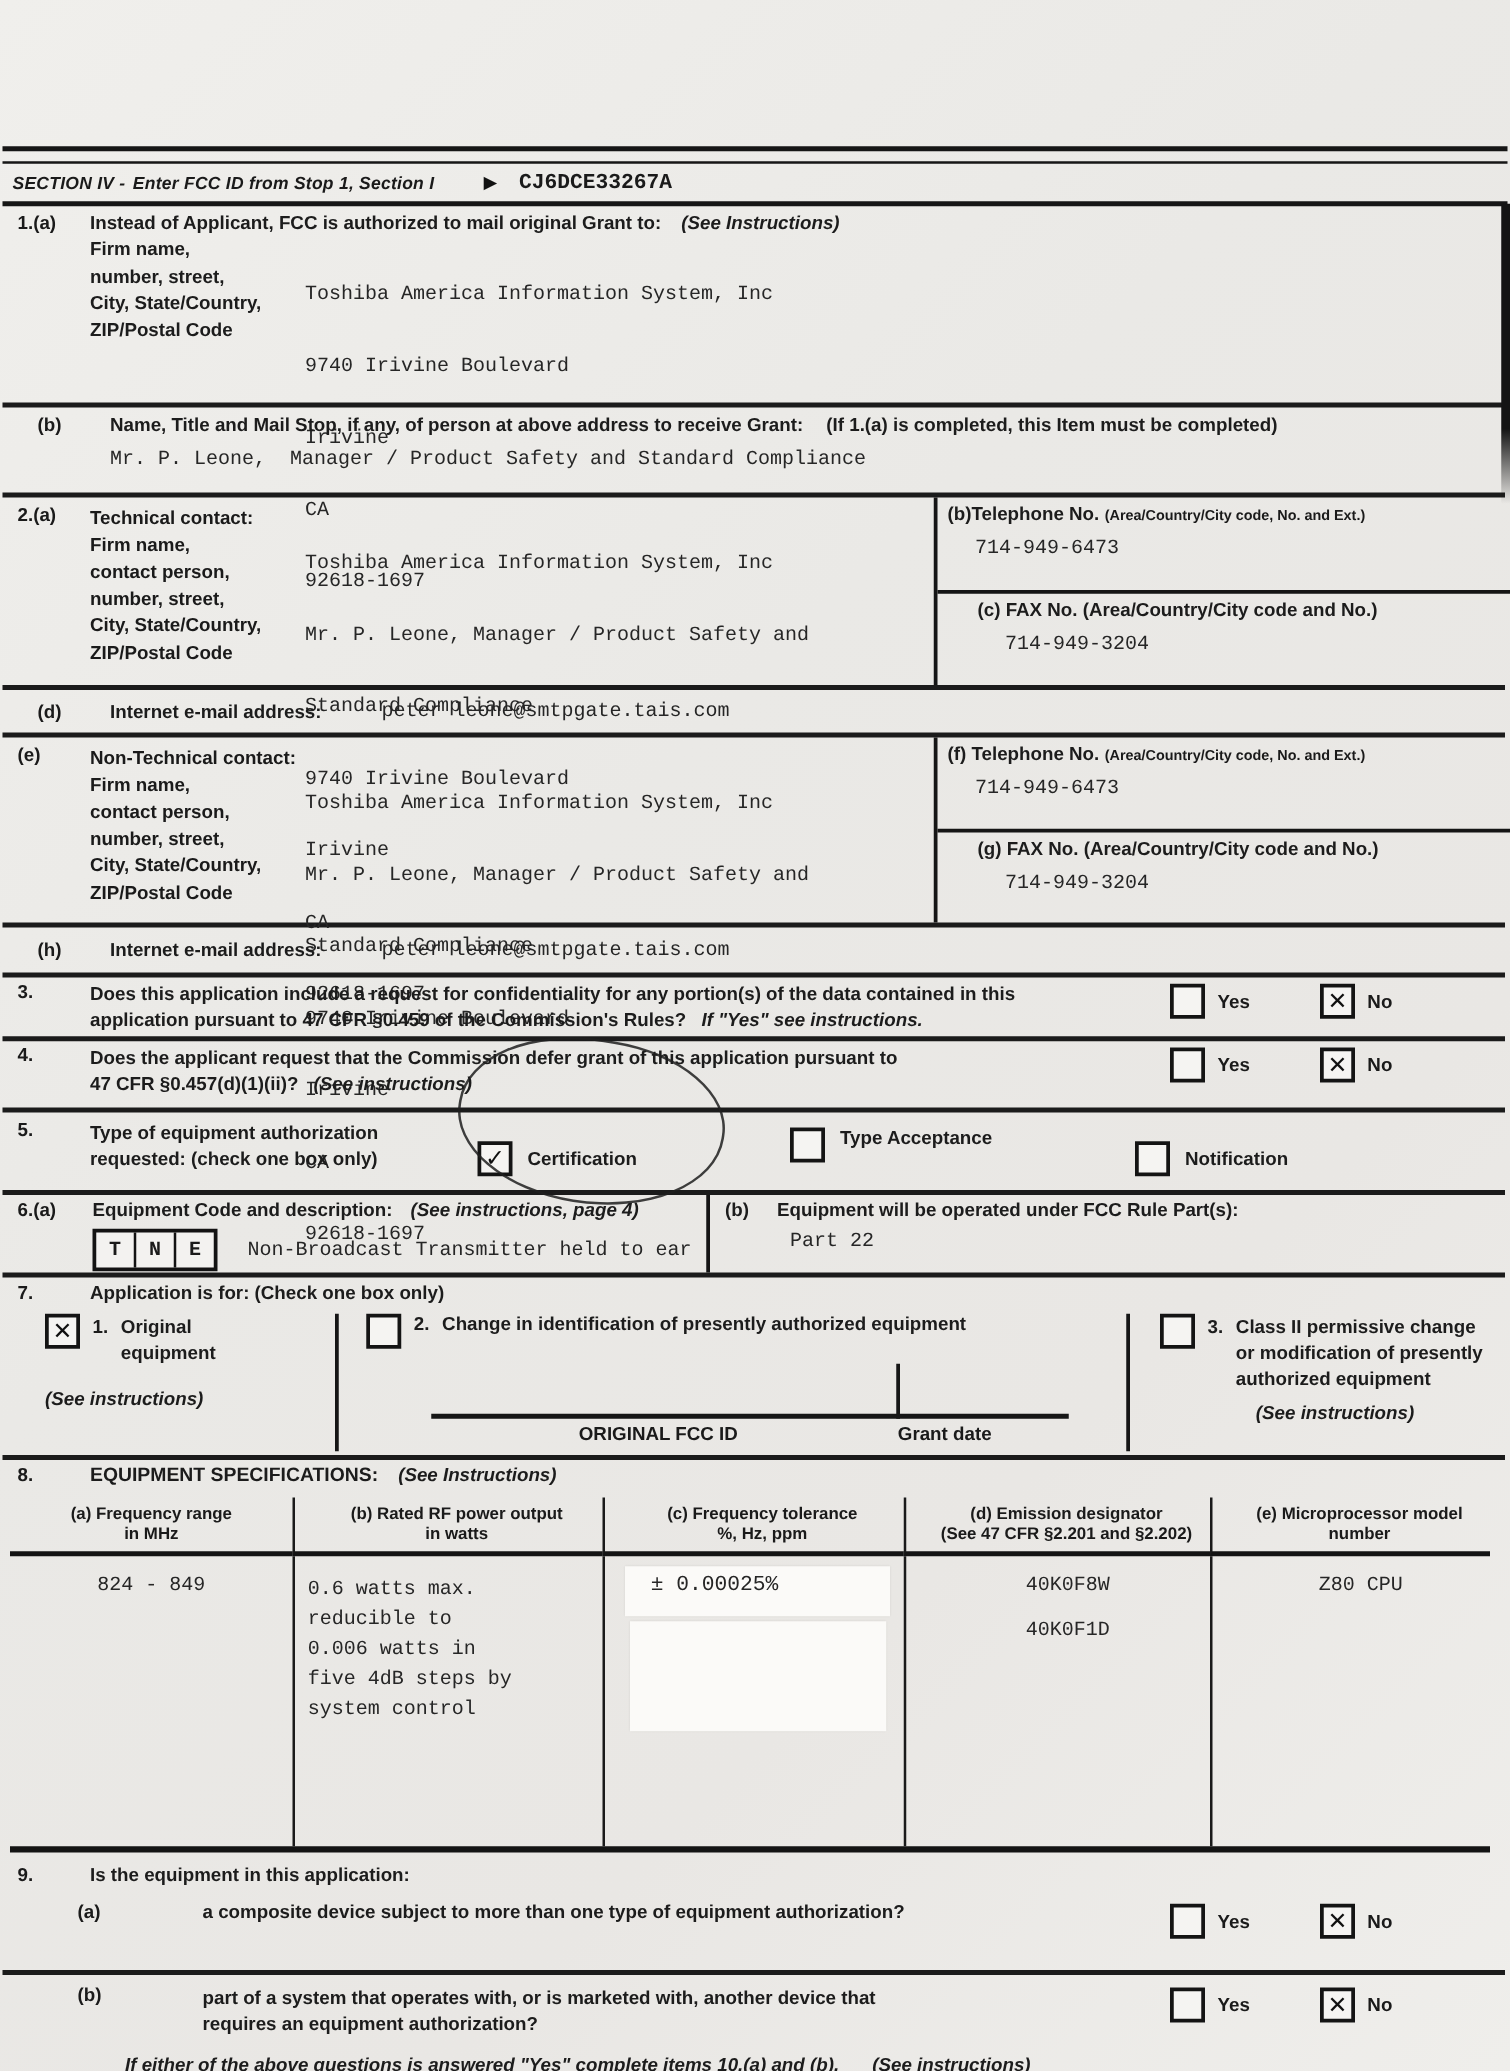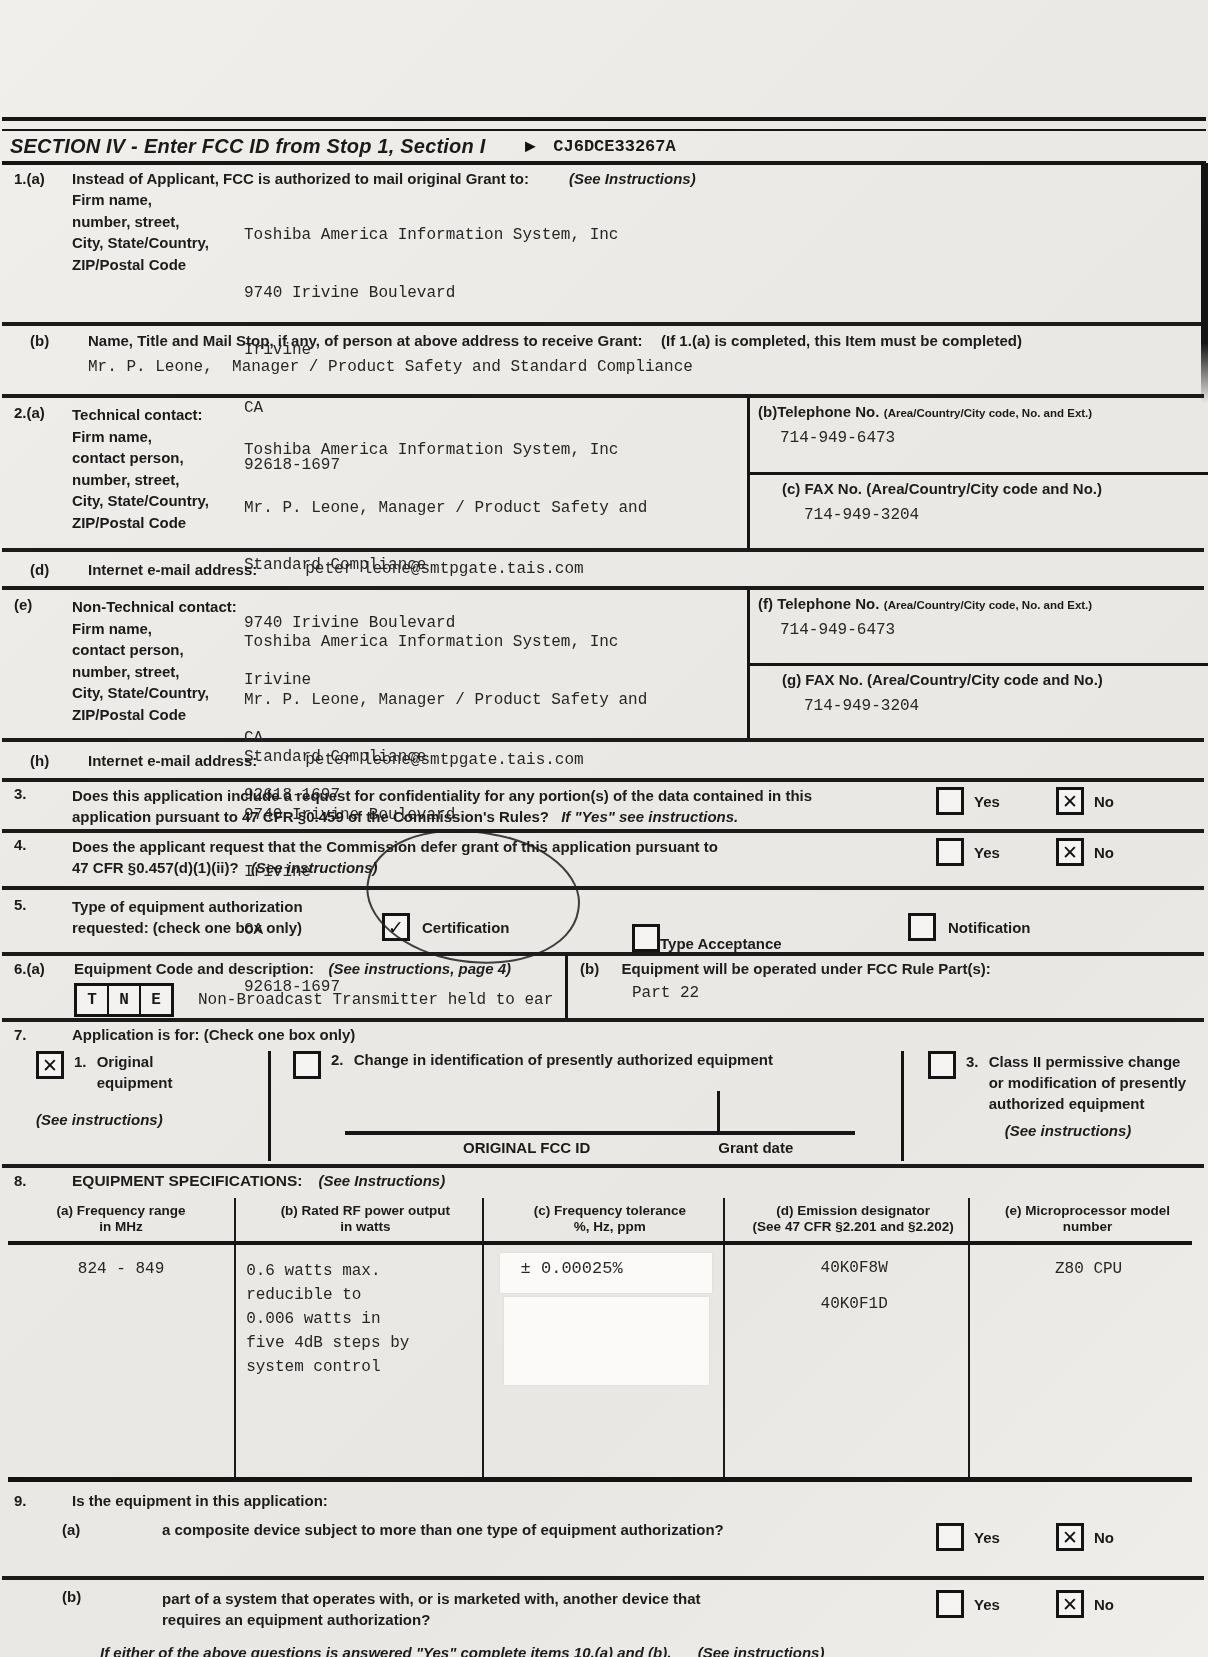--- a/index.html
+++ b/index.html
@@ -22,21 +22,21 @@
   .cb .mark { font-style:normal; font-weight:bold; font-size:19px; line-height:1; color:#101010;
               font-family:"DejaVu Sans",sans-serif; }
   .yn { flex:none; width:272px; display:flex; align-items:flex-start; padding-top:2px; }
   .yn .grp { display:flex; align-items:center; gap:10px; }
   .yn .grp.no { margin-left:56px; }
   .yn .lab { font-weight:bold; font-size:15px; }
   
   .topspace { height:117px; }
   .dblline { height:8px; border-top:4px solid #161616; border-bottom:2px solid #161616; margin:0 2px; }
   .secbar { display:flex; align-items:center; height:30px; padding-left:8px; border-bottom:4px solid #161616; margin:0 2px; }
-  .secbar .t1 { font-weight:bold; font-style:italic; font-size:20px; letter-spacing:0.2px; }
+  .secbar .t1 { font-weight:bold; font-style:italic; font-size:14px; letter-spacing:0.2px; }
   .secbar .arrow { margin:0 14px 0 36px; font-size:18px; color:#111; }
   .secbar .fccid { font-family:"Liberation Mono","DejaVu Sans Mono",monospace; font-weight:bold; font-size:17px; }
   
   .contact { display:flex; }
   .contact .left { flex:1; display:flex; padding:6px 0 8px 0; }
   .contact .labels { flex:none; width:172px; }
   .contact .labels div { font-weight:bold; font-size:15px; line-height:21.5px; }
   .contact .vals div { line-height:21.5px; }
   .contact .right { flex:none; width:458px; border-left:3px solid #151515; display:flex; flex-direction:column; }
   .contact .rcell { flex:1; padding:5px 8px; }
@@ -75,21 +75,21 @@
   <div class="secbar">
     <span class="t1">SECTION IV -</span>
     <span class="t1" style="margin-left:6px">Enter FCC ID from Stop 1, Section I</span>
     <span class="arrow">►</span>
     <span class="fccid">CJ6DCE33267A</span>
   </div>
 
   <div class="row" style="padding-top:5px; height:152px;">
     <div class="num">1.(a)</div>
     <div style="flex:1">
-      <div style="display:flex; gap:40px;">
+      <div style="display:flex; gap:16px;">
         <span class="lbl">Instead of Applicant, FCC is authorized to mail original Grant to:</span>
         <span class="lbl it">(See Instructions)</span>
       </div>
       <div style="display:flex; margin-top:2px;">
         <div style="flex:none; width:172px;">
           <div class="lbl" style="line-height:21.5px">Firm name,</div>
           <div class="lbl" style="line-height:21.5px">number, street,</div>
           <div class="lbl" style="line-height:21.5px">City, State/Country,</div>
           <div class="lbl" style="line-height:21.5px">ZIP/Postal Code</div>
         </div>
@@ -259,21 +259,21 @@
       <div>Type of equipment authorization</div>
       <div>requested: (check one box only)</div>
     </div>
     <div style="flex:1; display:flex; padding-top:6px;">
       <span style="display:flex; align-items:center; gap:12px; width:250px;">
         <span class="cb">
             <i class="mark">✓</i>
           </span>
         <span class="lbl">Certification</span>
       </span>
-      <span style="display:flex; align-items:flex-end; gap:0; width:276px;">
+      <span style="display:flex; align-items:flex-start; gap:12px; width:276px;">
         <span class="cb">
             <i class="mark"></i>
           </span>
         <span class="lbl">Type Acceptance</span>
       </span>
       <span style="display:flex; align-items:center; gap:12px;">
         <span class="cb">
             <i class="mark"></i>
           </span>
         <span class="lbl">Notification</span>

